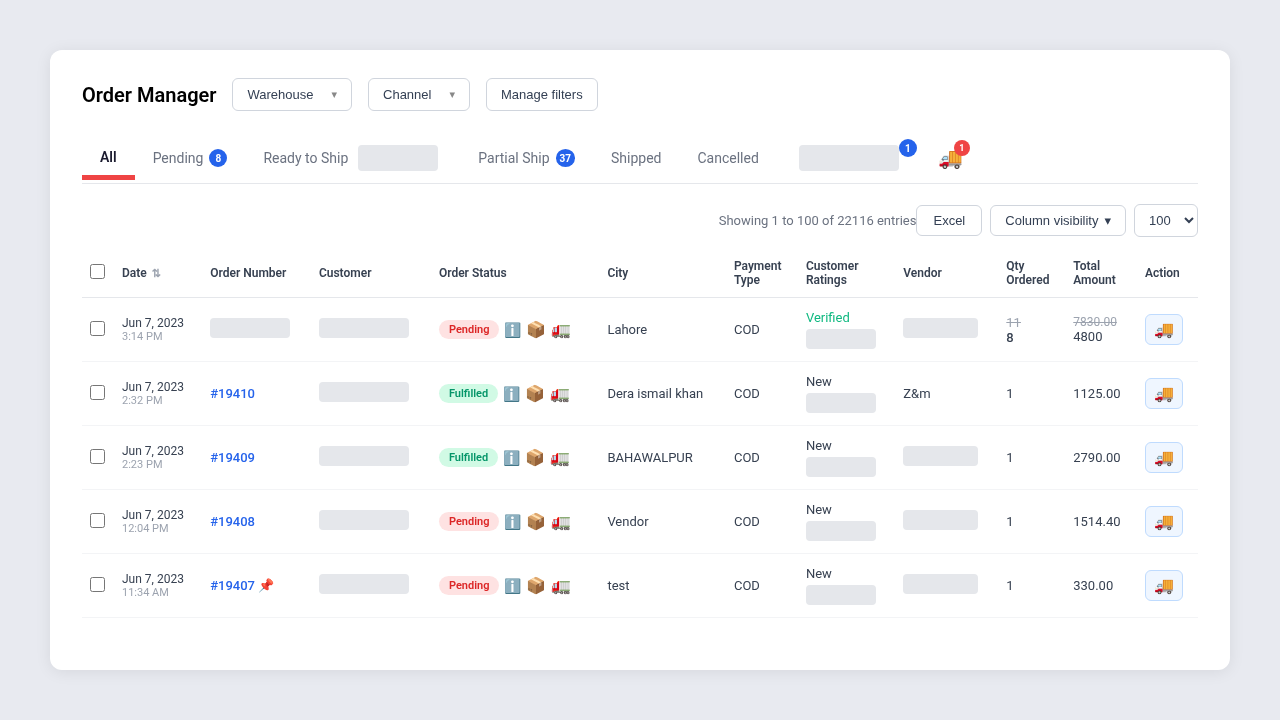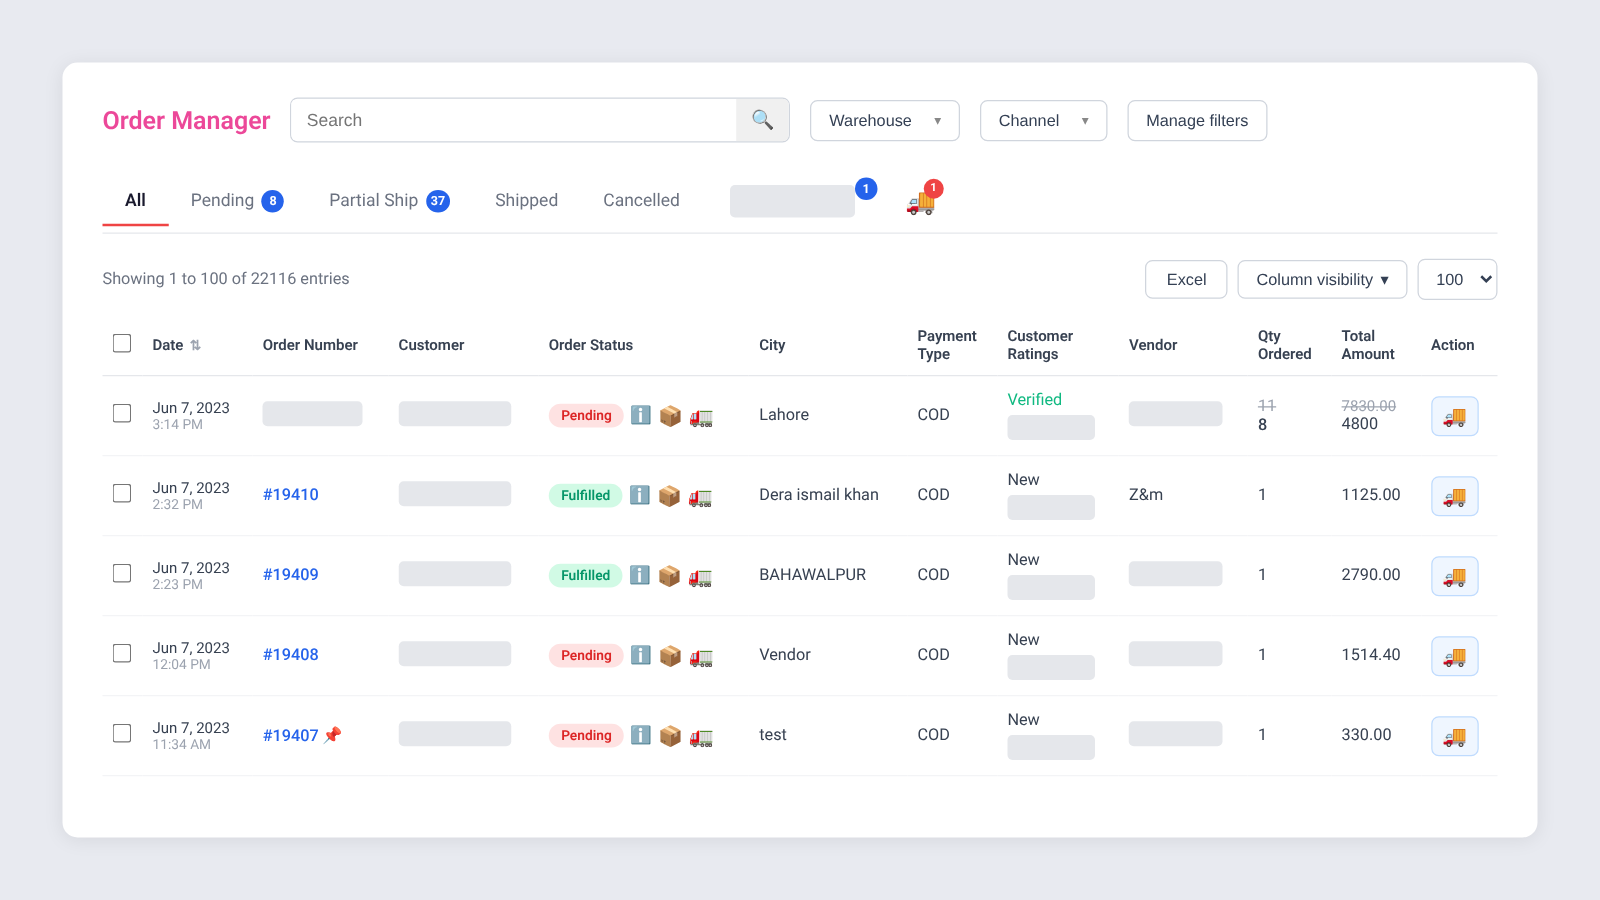--- a/index.html
+++ b/index.html
@@ -22,21 +22,21 @@
     }
     .header {
       display: flex;
       align-items: center;
       gap: 16px;
       margin-bottom: 24px;
     }
     .page-title {
       font-size: 20px;
       font-weight: 600;
-      color: #ec4899;
+      color: #000000;
       white-space: nowrap;
     }
     .search-bar {
       display: flex;
       align-items: center;
       border: 1px solid #d0d5dd;
       border-radius: 6px;
       overflow: hidden;
       flex: 1;
       max-width: 400px;
@@ -87,21 +87,21 @@
       border-bottom: 2px solid transparent;
       display: flex;
       align-items: center;
       gap: 6px;
       white-space: nowrap;
       position: relative;
     }
     .tab.active {
       color: #1a1a2e;
       font-weight: 600;
-      border-bottom: 2px solid #ef4444;
+      border-bottom: 5px solid #ef4444;
     }
     .tab-badge {
       background: #2563eb;
       color: #fff;
       border-radius: 50%;
       font-size: 10px;
       font-weight: 700;
       min-width: 18px;
       height: 18px;
       display: inline-flex;
@@ -131,21 +131,21 @@
       font-weight: 700;
       min-width: 16px;
       height: 16px;
       display: flex;
       align-items: center;
       justify-content: center;
     }
     .table-controls {
       display: flex;
       align-items: center;
-      justify-content: space-between;
+      justify-content: flex-end;
       margin-bottom: 12px;
     }
     .entries-info {
       font-size: 13px;
       color: #6b7280;
     }
     .table-actions {
       display: flex;
       gap: 8px;
       align-items: center;
@@ -239,44 +239,44 @@
     .sort-icon { font-size: 11px; color: #9ca3af; margin-left: 2px; }
     .pin-icon { color: #f59e0b; font-size: 13px; }
   </style>
 </head>
 <body>
 
 <div class="main-container">
 
   <div class="header">
     <h1 class="page-title">Order Manager</h1>
-    <div class="search-bar">
-      <input class="search-input" type="text" placeholder="Search" style="">
-      <button class="search-btn">🔍</button>
-    </div>
     <button class="filter-btn">
       <span>Warehouse</span>
       <span class="chevron">▾</span>
     </button>
     <button class="filter-btn">
       <span>Channel</span>
       <span class="chevron">▾</span>
     </button>
     <button class="filter-btn">
       <span>Manage filters</span>
     </button>
   </div>
 
   <div class="tabs">
     <div class="tab active">
       <span>All</span>
     </div>
     <div class="tab">
       <span>Pending</span>
       <span class="tab-badge">8</span>
+    </div>
+    <div class="tab">
+      <span>Ready to Ship</span>
+      <span class="tab-placeholder"></span>
     </div>
     <div class="tab">
       <span>Partial Ship</span>
       <span class="tab-badge">37</span>
     </div>
     <div class="tab">
       <span>Shipped</span>
     </div>
     <div class="tab">
       <span>Cancelled</span>

